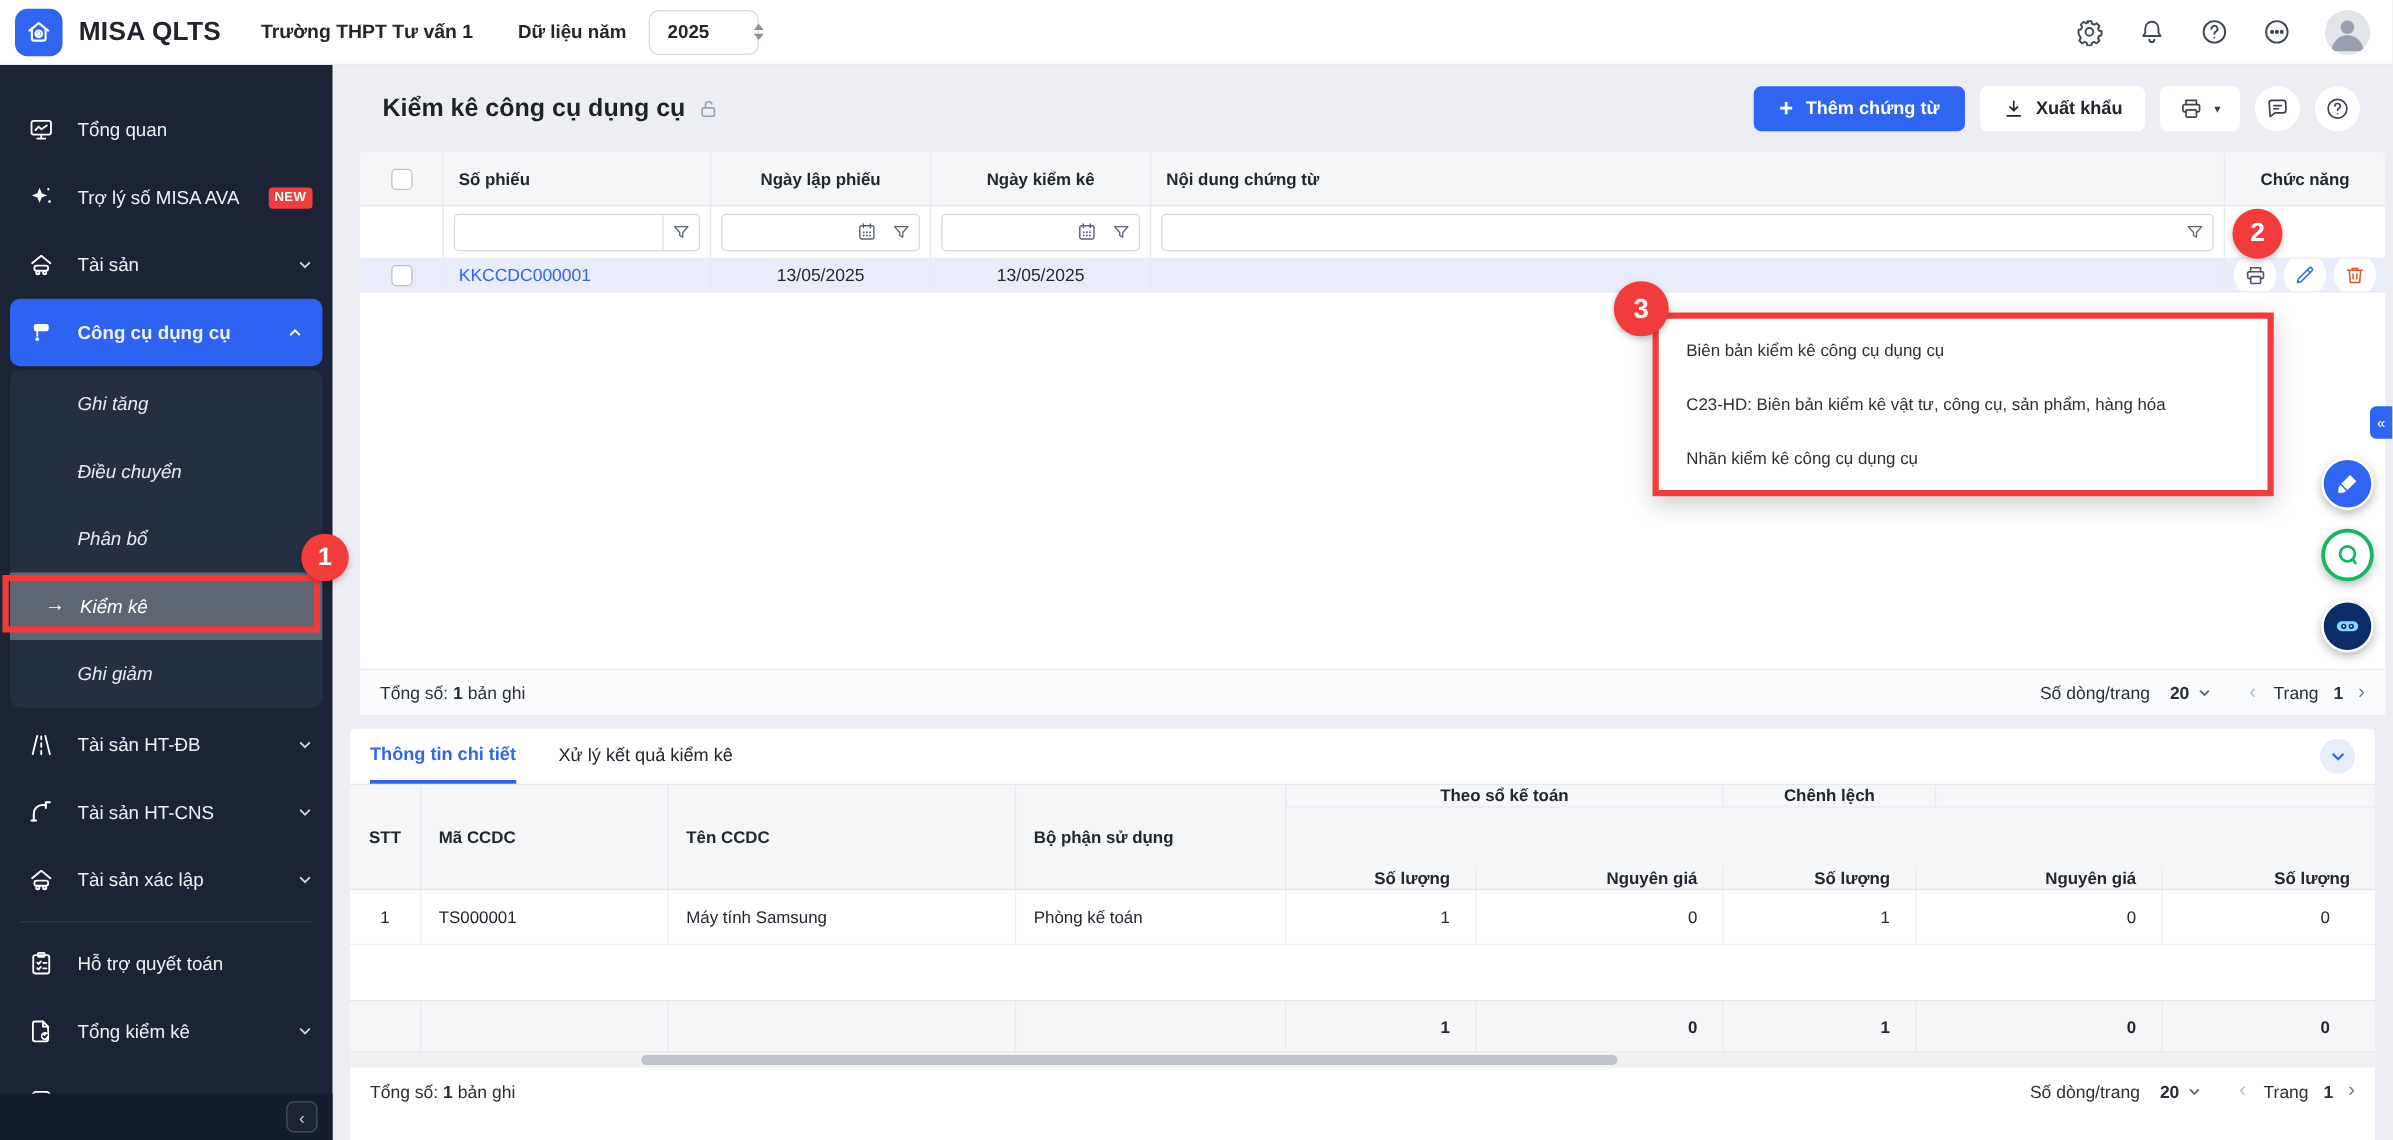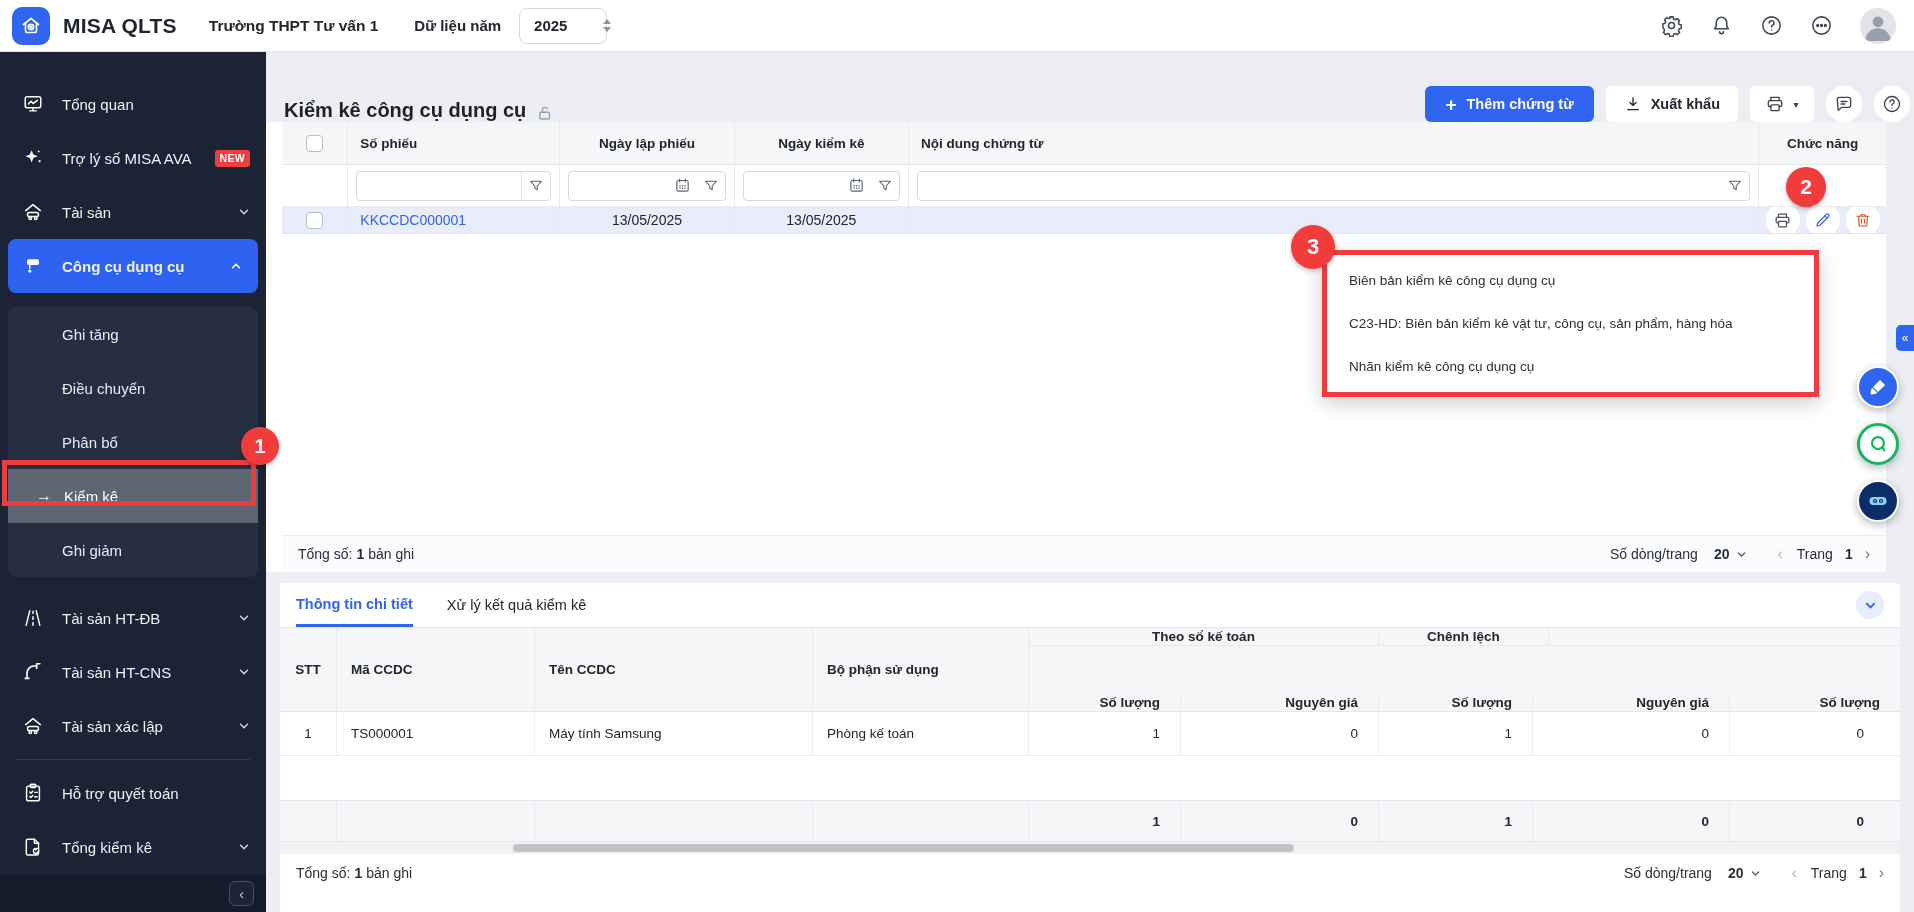--- a/index.html
+++ b/index.html
@@ -28,46 +28,46 @@
 
   
   .sidebar { position:absolute; left:0; top:52px; width:266px; height:860px; background:#1b2334; padding-top:25px; z-index:10; }
   .side-item { height:54px; display:flex; align-items:center; padding:0 16px 0 22px; color:#eef1f6;
                font-size:15px; font-weight:500; cursor:pointer; }
   .side-item .s-icon { width:24px; margin-right:16px; color:#fff; flex:none; }
   .side-item .chev { margin-left:auto; color:#cfd4df; }
   .side-item.active-parent { background:#2D63F0; border-radius:8px; margin:0 8px; padding-left:14px; font-weight:600; }
   .badge-new { margin-left:auto; background:#f03e3e; color:#fff; font-size:10.5px; font-weight:700;
                padding:2.5px 5px; border-radius:3px; letter-spacing:.3px; }
-  .submenu { margin:14px 8px; background:#262e42; border-radius:8px; overflow:hidden; }
+  .submenu { margin:3px 8px; background:#262e42; border-radius:8px; overflow:hidden;font-style:italic; }
   .sub-item { height:54px; display:flex; align-items:center; padding-left:54px; color:#e8ebf2; font-size:15px; cursor:pointer; }
   .sub-item.current { background:#5e6673; padding-left:28px; color:#fff; }
   .sub-item .arrow { margin-right:12px; font-size:16px; }
   .side-divider { height:1px; background:#333c50; margin:6px 16px; }
   .side-bottom { position:absolute; left:0; bottom:0; width:266px; height:37px; background:#141b2b;
                  display:flex; align-items:center; justify-content:flex-end; padding-right:12px; }
   .collapse-btn { width:25px; height:25px; border:1px solid #485062; border-radius:6px; color:#cfd4de;
                   display:flex; align-items:center; justify-content:center; font-size:14px; cursor:pointer; background:#1b2334; }
 
   
   .main { position:absolute; left:266px; top:52px; width:1648px; height:860px; background:#eceef3; }
-  .title-row { position:absolute; left:0; top:0; width:100%; height:70px; display:flex; align-items:flex-end; padding:0 4px; }
+  .title-row { position:absolute; left:0; top:0; width:100%; height:70px; display:flex; align-items:center; padding:0 26px; }
   .page-title { font-size:20px; font-weight:700; color:#1e2127; margin-left:14px; }
   .lock { margin-left:10px; color:#97a0b4; }
   .actions { margin-left:auto; display:flex; align-items:center; gap:12px; }
   .btn { height:36px; border-radius:6px; display:flex; align-items:center; cursor:pointer; font-size:14.5px; }
   .btn-add { background:#2F65F1; color:#fff; font-weight:600; padding:0 20px; gap:10px; }
   .btn-add .plus { font-size:19px; font-weight:600; line-height:1; }
   .btn-export { background:#fff; color:#22262e; font-weight:600; padding:0 18px; gap:9px; }
   .btn-print { background:#fff; width:64px; justify-content:center; gap:8px; color:#3c434f; }
   .caret { font-size:10px; color:#3c434f; }
   .circle-btn { width:36px; height:36px; border-radius:50%; background:#fff; display:flex; align-items:center; justify-content:center; color:#3c434f; cursor:pointer; }
 
   .card { position:absolute; background:#fff; border-radius:4px; }
-  .card1 { left:0; top:70px; width:1620px; height:450px; display:flex; flex-direction:column;padding-left:16px; }
+  .card1 { left:22px; top:70px; width:1620px; height:450px; display:flex; flex-direction:column; }
   .card2 { left:14px; top:531px; width:1620px; height:329px; display:flex; flex-direction:column; }
 
   
   .trow { display:flex; width:100%; }
   .t1-head { height:43px; background:#f5f6f8; border-bottom:1px solid #e4e6ea; }
   .t1-head .cell { font-size:13.5px; font-weight:700; color:#22262e; }
   .t1-filter { height:42px; border-bottom:1px solid #e9ebef; }
   .t1-data { height:27px; background:#e9ecfa; border-bottom:1px solid #dfe3f2; }
   .cell { display:flex; align-items:center; border-right:1px solid #e7e9ee; height:100%; padding:0 12px; overflow:hidden; }
   .cell:last-child { border-right:none; }

